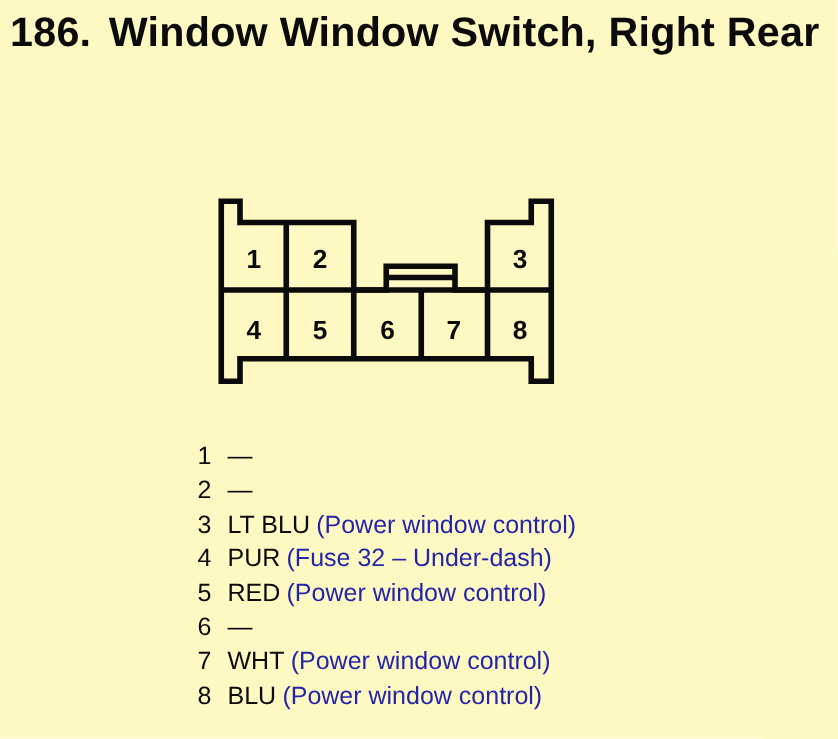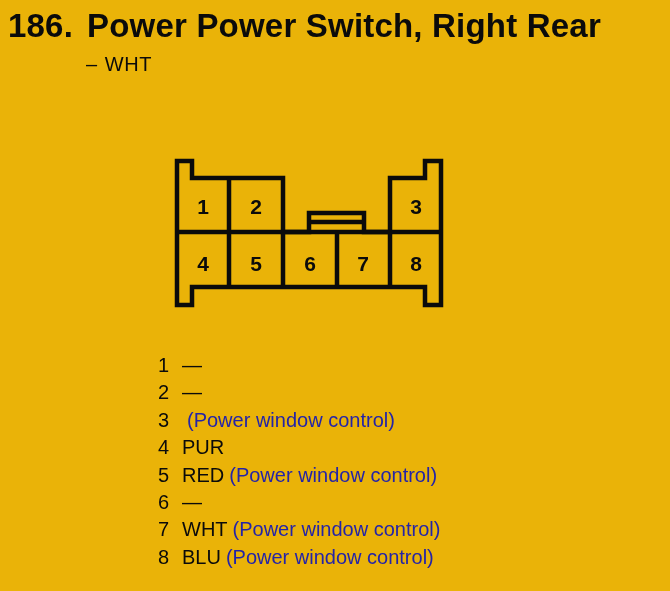--- a/index.html
+++ b/index.html
@@ -4,21 +4,21 @@
 <style>
   html, body {
     margin: 0;
     padding: 0;
     background: #ffffff;
   }
   .page {
     position: relative;
     width: 670px;
     height: 591px;
-    background: #eab308;
+    background: #fef9c3;
     overflow: hidden;
     font-family: "Liberation Sans", sans-serif;
     color: #0b0b0b;
   }
   .header {
     position: absolute;
     left: 8px;
     top: 9px;
     display: flex;
     font-weight: bold;
@@ -82,27 +82,24 @@
     text-decoration: none;
   }
 </style>
 </head>
 <body>
 
 <div class="page">
 
   <div class="header">
     <span class="hnum">186.</span>
-    <span class="htitle">Power Power Switch, Right Rear</span>
+    <span class="htitle">Window Window Switch, Right Rear</span>
   </div>
 
   <div class="details">
-    <div class="detail-line">
-      <span class="dash">–</span><span>WHT</span>
-    </div>
   </div>
 
   <svg class="connector" viewBox="160 150 300 165">
     <path d="M 177,161 H 192 V 178 H 283 V 232 H 309 V 213 H 364 V 232 H 390 V 178 H 425 V 161 H 441 V 305 H 425 V 287 H 192 V 305 H 177 Z"></path>
     <path d="M 177,232 H 441 M 229,178 V 287 M 283,232 V 287 M 337,232 V 287 M 390,232 V 287"></path>
     <line x1="309" y1="222" x2="364" y2="222"></line>
     <text x="203" y="214">1</text>
     <text x="256" y="214">2</text>
     <text x="416" y="214">3</text>
     <text x="203" y="271">4</text>
@@ -118,25 +115,27 @@
       <span class="pin-wire">—</span>
       <span class="pin-desc"></span>
     </div>
     <div class="pin-row">
       <span class="pin-num">2</span>
       <span class="pin-wire">—</span>
       <span class="pin-desc"></span>
     </div>
     <div class="pin-row">
       <span class="pin-num">3</span>
+      <span class="pin-wire">LT BLU</span>
       <span class="pin-desc">(Power window control)</span>
     </div>
     <div class="pin-row">
       <span class="pin-num">4</span>
       <span class="pin-wire">PUR</span>
+      <span class="pin-desc">(Fuse 32 – Under-dash)</span>
     </div>
     <div class="pin-row">
       <span class="pin-num">5</span>
       <span class="pin-wire">RED</span>
       <span class="pin-desc">(Power window control)</span>
     </div>
     <div class="pin-row">
       <span class="pin-num">6</span>
       <span class="pin-wire">—</span>
       <span class="pin-desc"></span>

